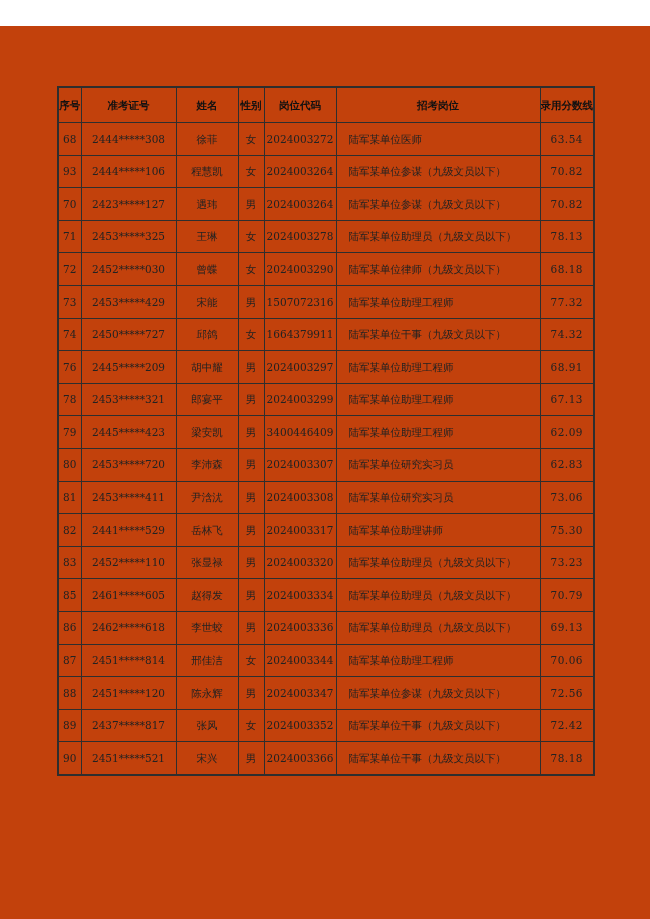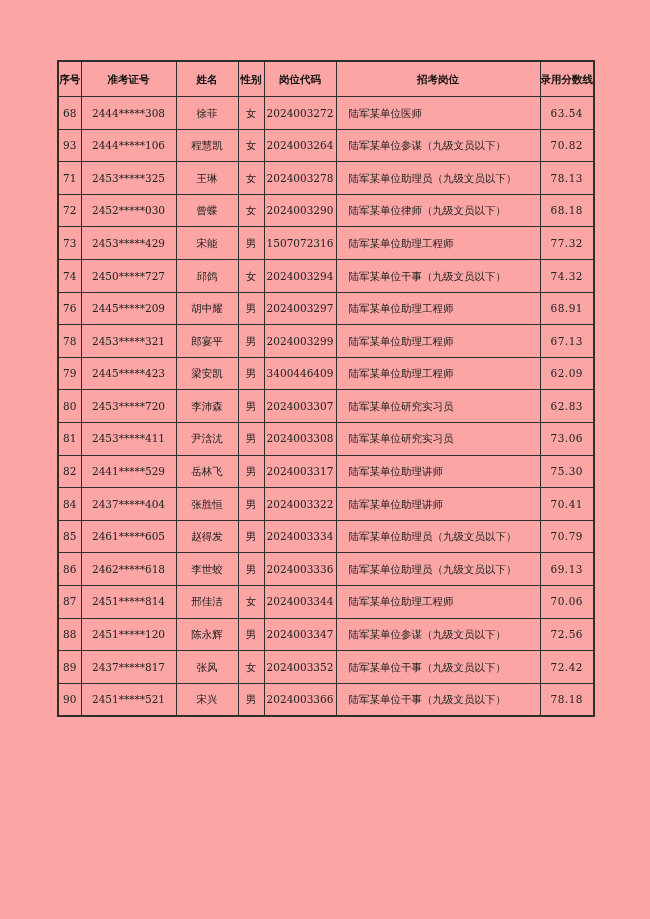--- a/index.html
+++ b/index.html
@@ -10,21 +10,22 @@
   body {
     width: 650px;
     height: 919px;
     position: relative;
     font-family: "DejaVu Serif", "Liberation Serif", serif;
     color: #1c1c1c;
   }
   .page {
     position: absolute;
     inset: 0;
-    background: #fca5a5;
+    background: #c2410c;
+    margin-top: 26px;
   }
   .table-wrap {
     position: absolute;
     left: 57px;
     top: 60px;
   }
   table.score-table {
     border-collapse: collapse;
     table-layout: fixed;
     width: 536px;
@@ -104,20 +105,29 @@
           <tr>
             <td class="col-index">93</td>
             <td class="col-id">2444*****106</td>
             <td class="col-name">程慧凯</td>
             <td class="col-gender">女</td>
             <td class="col-code">2024003264</td>
             <td class="col-position">陆军某单位参谋（九级文员以下）</td>
             <td class="col-score">70.82</td>
           </tr>
           <tr>
+            <td class="col-index">70</td>
+            <td class="col-id">2423*****127</td>
+            <td class="col-name">遇玮</td>
+            <td class="col-gender">男</td>
+            <td class="col-code">2024003264</td>
+            <td class="col-position">陆军某单位参谋（九级文员以下）</td>
+            <td class="col-score">70.82</td>
+          </tr>
+          <tr>
             <td class="col-index">71</td>
             <td class="col-id">2453*****325</td>
             <td class="col-name">王琳</td>
             <td class="col-gender">女</td>
             <td class="col-code">2024003278</td>
             <td class="col-position">陆军某单位助理员（九级文员以下）</td>
             <td class="col-score">78.13</td>
           </tr>
           <tr>
             <td class="col-index">72</td>
@@ -135,21 +145,21 @@
             <td class="col-gender">男</td>
             <td class="col-code">1507072316</td>
             <td class="col-position">陆军某单位助理工程师</td>
             <td class="col-score">77.32</td>
           </tr>
           <tr>
             <td class="col-index">74</td>
             <td class="col-id">2450*****727</td>
             <td class="col-name">邱鸽</td>
             <td class="col-gender">女</td>
-            <td class="col-code">2024003294</td>
+            <td class="col-code">1664379911</td>
             <td class="col-position">陆军某单位干事（九级文员以下）</td>
             <td class="col-score">74.32</td>
           </tr>
           <tr>
             <td class="col-index">76</td>
             <td class="col-id">2445*****209</td>
             <td class="col-name">胡中耀</td>
             <td class="col-gender">男</td>
             <td class="col-code">2024003297</td>
             <td class="col-position">陆军某单位助理工程师</td>
@@ -194,27 +204,27 @@
           <tr>
             <td class="col-index">82</td>
             <td class="col-id">2441*****529</td>
             <td class="col-name">岳林飞</td>
             <td class="col-gender">男</td>
             <td class="col-code">2024003317</td>
             <td class="col-position">陆军某单位助理讲师</td>
             <td class="col-score">75.30</td>
           </tr>
           <tr>
-            <td class="col-index">84</td>
-            <td class="col-id">2437*****404</td>
-            <td class="col-name">张胜恒</td>
-            <td class="col-gender">男</td>
-            <td class="col-code">2024003322</td>
-            <td class="col-position">陆军某单位助理讲师</td>
-            <td class="col-score">70.41</td>
+            <td class="col-index">83</td>
+            <td class="col-id">2452*****110</td>
+            <td class="col-name">张显禄</td>
+            <td class="col-gender">男</td>
+            <td class="col-code">2024003320</td>
+            <td class="col-position">陆军某单位助理员（九级文员以下）</td>
+            <td class="col-score">73.23</td>
           </tr>
           <tr>
             <td class="col-index">85</td>
             <td class="col-id">2461*****605</td>
             <td class="col-name">赵得发</td>
             <td class="col-gender">男</td>
             <td class="col-code">2024003334</td>
             <td class="col-position">陆军某单位助理员（九级文员以下）</td>
             <td class="col-score">70.79</td>
           </tr>

